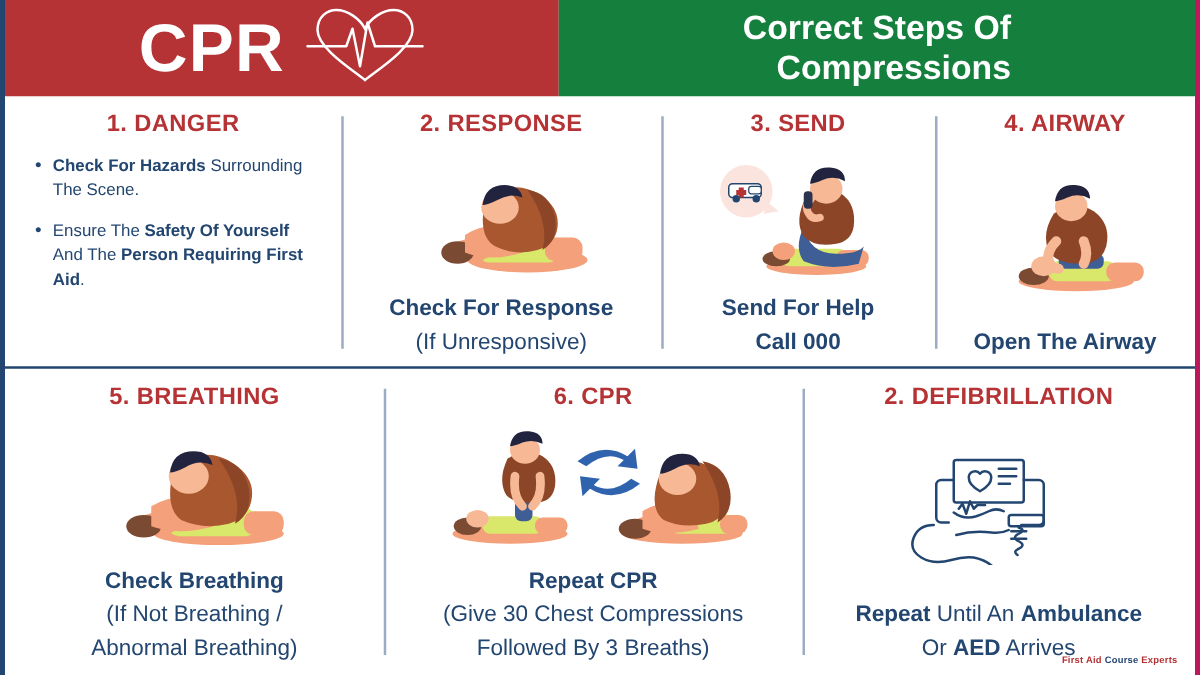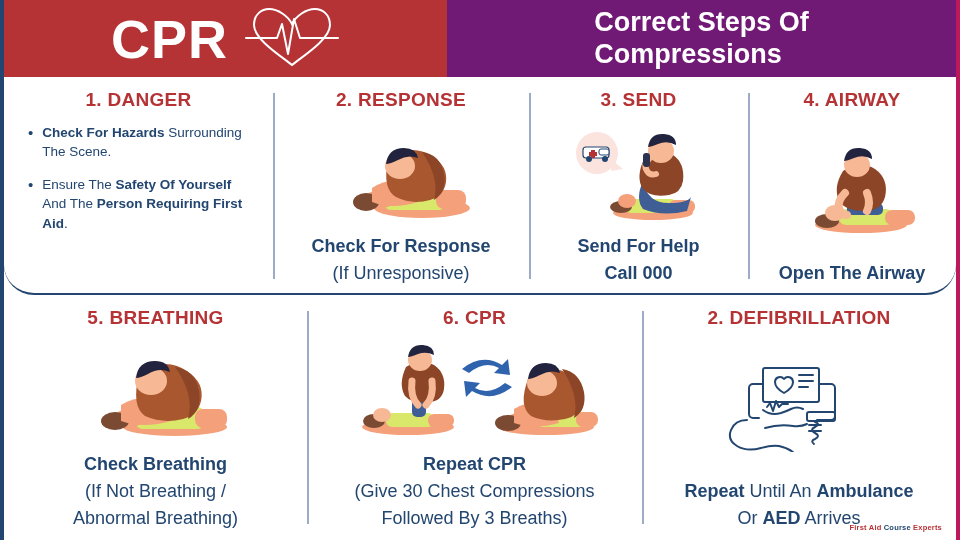--- a/index.html
+++ b/index.html
@@ -33,40 +33,39 @@
   }
   .brand-title{
     color:#ffffff;
     font-size:54px;
     font-weight:bold;
     letter-spacing:1px;
     line-height:1;
   }
   .heart-icon{ display:block; }
   .header-right{
-    background:#701a75;
+    background:#15803d;
     flex:1 1 auto;
     display:flex;
     align-items:center;
     justify-content:center;
-    text-align:left;
+    text-align:right;
     padding:4px 10px;
   }
   .header-right-title{
     color:#ffffff;
     font-size:27px;
     font-weight:bold;
     line-height:1.17;
   }
 
   
   .row{
     display:flex;
     width:100%;
-    border-radius:30px;
   }
   .row-top{
     height:218px;
     border-bottom:2px solid #234670;
   }
   .row-bottom{
     height:243px;
   }
 
   .cell{

